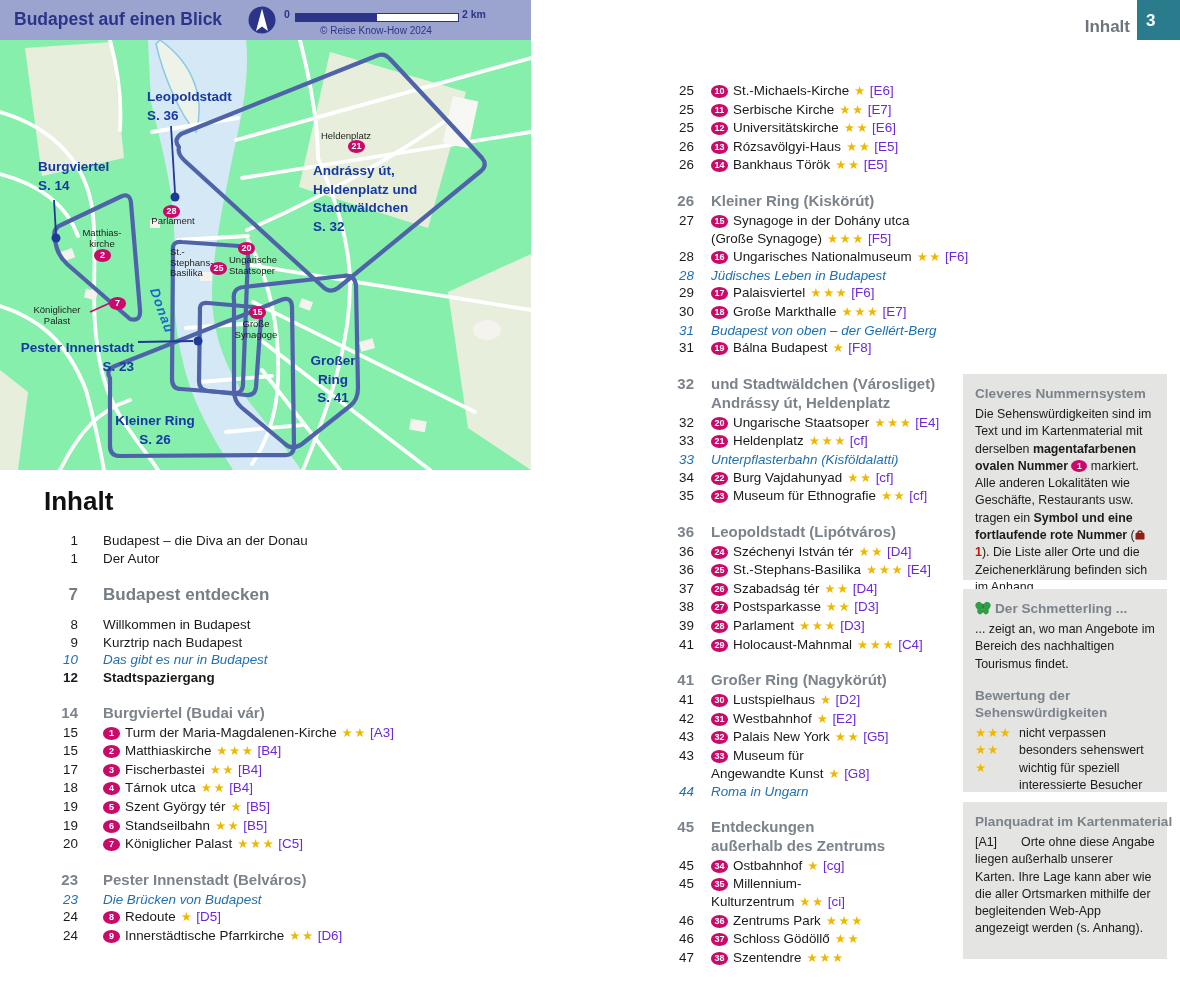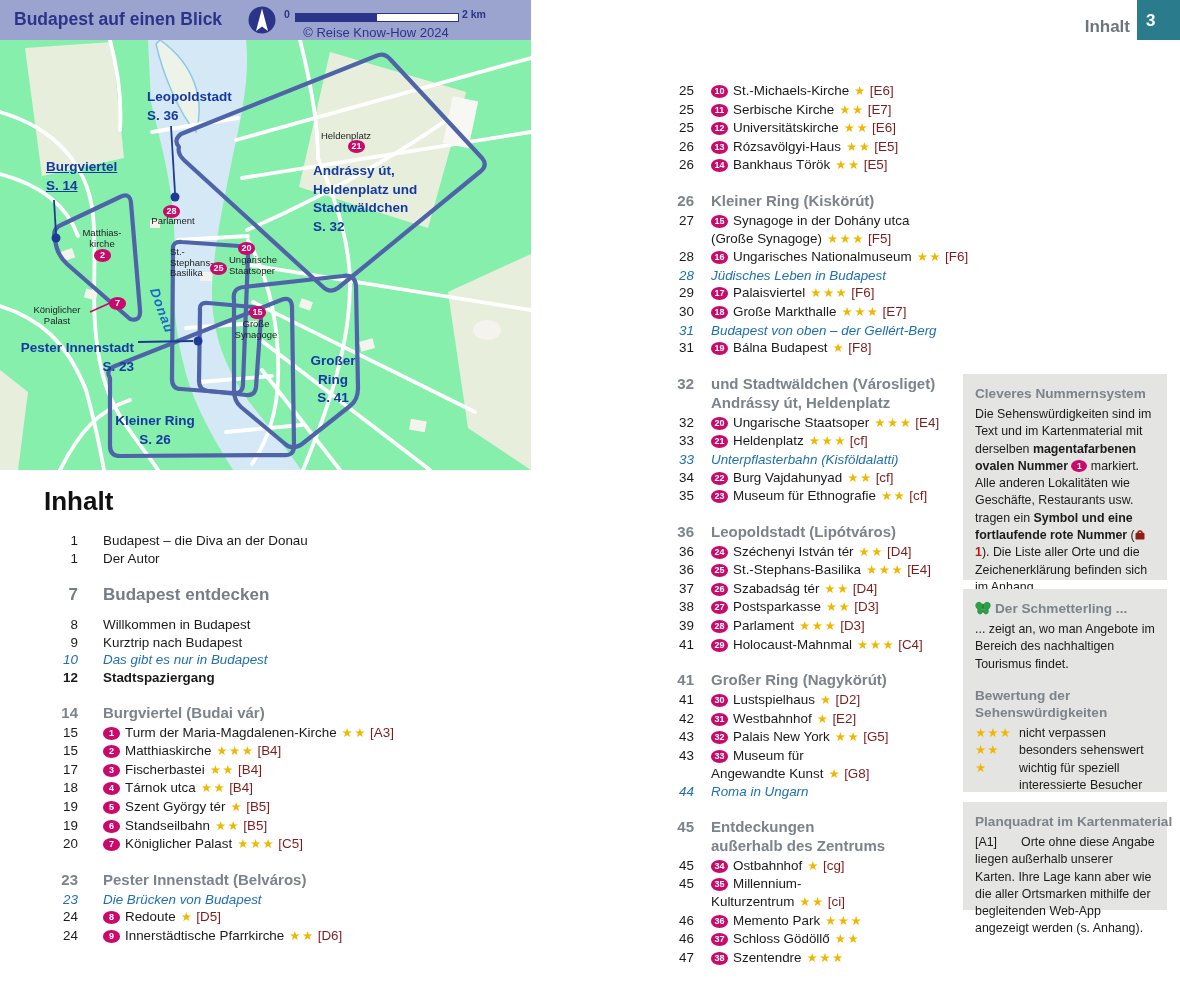--- a/index.html
+++ b/index.html
@@ -13,21 +13,21 @@
 
   
   .map{position:absolute;left:0;top:0;width:531px;height:470px;background:#86efac;overflow:hidden;}
   .map-hdr{position:absolute;left:0;top:0;width:531px;height:40px;background:#9ba4ce;z-index:5;}
   .map-title{position:absolute;left:14px;top:9px;font-size:17.5px;font-weight:bold;color:#2b3488;}
   .compass{position:absolute;left:247px;top:5px;}
   .s0{position:absolute;left:284px;top:8px;font-size:10.5px;font-weight:bold;color:#2b3488;}
   .sbar{position:absolute;left:295px;top:13px;width:162px;height:7px;border:1px solid #2b3488;background:#fff;}
   .sbar-left{width:50%;height:100%;background:#2b3488;}
   .s2{position:absolute;left:462px;top:8px;font-size:10.5px;font-weight:bold;color:#2b3488;}
-  .map-copy{position:absolute;left:290px;top:25px;width:172px;text-align:center;font-size:13px;color:#2b3488;}
+  .map-copy{position:absolute;left:290px;top:25px;width:172px;text-align:center;font-size:10px;color:#2b3488;}
   .map svg.geo{position:absolute;left:0;top:40px;}
 
   .dlabel{position:absolute;color:#1639a2;font-weight:bold;font-size:13.5px;line-height:18.5px;z-index:4;}
   .dlabel.c{text-align:center;}
   .dlabel.r{text-align:right;}
   .plabel{position:absolute;font-size:9.5px;line-height:10.5px;color:#1d1d1d;z-index:4;}
   .plabel.c{text-align:center;}
   .donau{position:absolute;left:161px;top:286px;color:#1b66c9;font-style:italic;font-weight:bold;
          font-size:13.5px;letter-spacing:1px;transform:rotate(70deg);transform-origin:0 0;z-index:4;}
 
@@ -47,28 +47,28 @@
   .row .pg{flex:0 0 auto;text-align:right;}
   #toc-left .pg{width:34px;margin-right:25px;}
   #toc-right .pg{width:21px;margin-right:17px;}
   .row .body{flex:1 1 auto;min-width:0;}
   .row .txt{white-space:nowrap;}
   .row.italic .pg,.row.italic .txt{color:#1f6fb2;font-style:italic;}
   .row.bold{font-weight:bold;}
   .row.chapter{color:#767d85;font-weight:bold;font-size:17px;line-height:21px;margin:17px 0 11px;}
   .row.section{color:#7c838b;font-weight:bold;font-size:15px;line-height:19px;margin:16px 0 2px;}
   .stars{color:#efb800;letter-spacing:1.5px;margin-left:5px;font-size:12.5px;white-space:nowrap;}
-  .grid{margin-left:3px;color:#7f1d1d;white-space:nowrap;}
+  .grid{margin-left:3px;color:#6d28d9;white-space:nowrap;}
   .eline{white-space:nowrap;}
 
   
   .sbox{position:absolute;left:963px;width:204px;background:#e4e4e3;padding:11px 12px;box-sizing:border-box;}
   #box1{top:374px;height:206px;}
   #box2{top:589px;height:203px;}
-  #box3{top:802px;height:108px;}
+  #box3{top:802px;height:157px;}
   .sbox-title{color:#7c838b;font-weight:bold;font-size:13.6px;line-height:17px;margin:0 0 4px 0;white-space:nowrap;}
   .sbox-title.mt{margin-top:14px;}
   .sbox p{margin:0;font-size:12.4px;line-height:17.3px;color:#1b1b1b;}
   .sbox p b{font-weight:bold;}
   .rednum{color:#c21807;font-weight:bold;}
   .inline-oval{min-width:16px;height:12px;line-height:12px;border-radius:8px/6px;font-size:8.5px;
                position:relative;top:-1px;}
   .rrow{display:flex;font-size:12.4px;line-height:17.5px;color:#1b1b1b;}
   .rstars{flex:0 0 44px;color:#efb800;letter-spacing:1px;font-size:12.5px;}
   .rlabel{flex:1 1 auto;}
@@ -168,21 +168,21 @@
           <div class="sbar-left"></div>
         </div>
       <span class="s2">2 km</span>
       <div class="map-copy">© Reise Know-How 2024</div>
     </div>
 
     <div class="dlabel" style="left:147px;top:88px;">
       <div>Leopoldstadt</div>
       <div>S. 36</div>
     </div>
-    <div class="dlabel" style="left:46px;top:158px;text-decoration:underline;">
+    <div class="dlabel" style="left:38px;top:158px;">
       <div>Burgviertel</div>
       <div>S. 14</div>
     </div>
     <div class="dlabel" style="left:313px;top:162px;">
       <div>Andrássy út,</div>
       <div>Heldenplatz und</div>
       <div>Stadtwäldchen</div>
       <div>S. 32</div>
     </div>
     <div class="dlabel r" style="left:0px;top:339px;width:134px;">
@@ -550,21 +550,21 @@
       <div class="row entry">
         <span class="pg">45</span>
         <div class="body">
           <div class="eline"><span class="oval">35</span><span class="txt">Millennium-</span></div>
           <div class="eline"><span class="txt">Kulturzentrum</span><span class="stars">★★</span><span class="grid">[ci]</span></div>
         </div>
       </div>
       <div class="row entry">
         <span class="pg">46</span>
         <div class="body">
-          <div class="eline"><span class="oval">36</span><span class="txt">Memento Park</span><span class="stars">★★★</span></div>
+          <div class="eline"><span class="oval">36</span><span class="txt">Zentrums Park</span><span class="stars">★★★</span></div>
         </div>
       </div>
       <div class="row entry">
         <span class="pg">46</span>
         <div class="body">
           <div class="eline"><span class="oval">37</span><span class="txt">Schloss Gödöllő</span><span class="stars">★★</span></div>
         </div>
       </div>
       <div class="row entry">
         <span class="pg">47</span>

